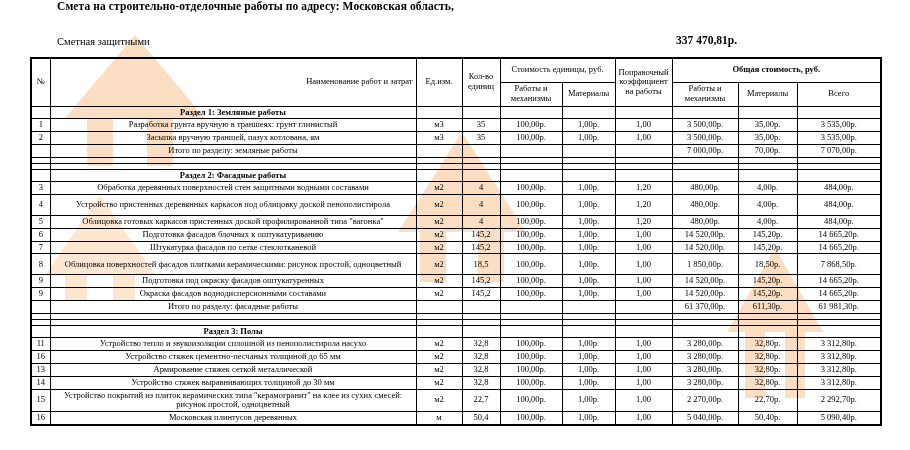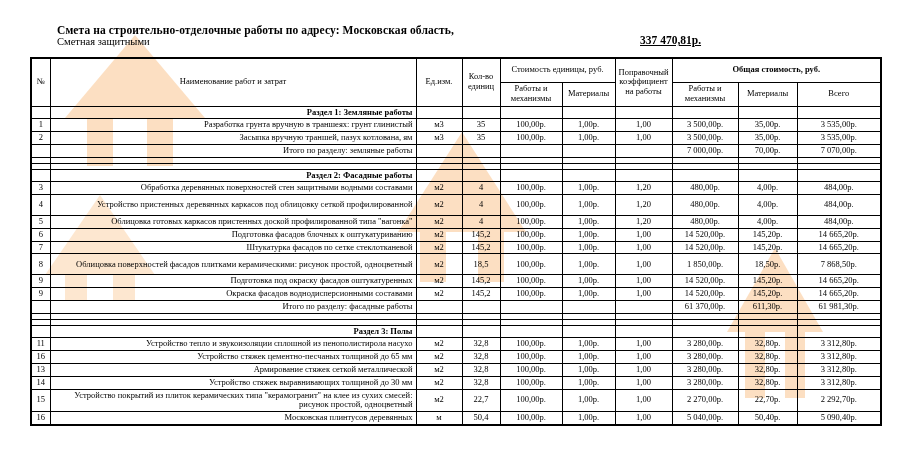--- a/index.html
+++ b/index.html
@@ -3,47 +3,47 @@
 <meta charset="utf-8">
 <style>
   * { margin:0; padding:0; box-sizing:border-box; }
   html,body { background:#ffffff; }
   .page {
     position:relative; width:910px; height:450px;
     background:#ffffff; overflow:hidden;
     font-family:"Liberation Serif", serif; color:#000;
   }
   .doc-title {
-    position:absolute; left:57px; top:24px;
+    position:absolute; left:57px; top:0;
     font-size:11.5px; font-weight:bold; letter-spacing:0.1px;
   }
   .cost-label {
     position:absolute; left:57px; top:36px; font-size:10.5px;
   }
   .cost-value {
-    position:absolute; left:640px; top:34px;
-    font-size:11.5px; font-weight:bold;text-decoration:underline;
+    position:absolute; left:676px; top:34px;
+    font-size:11.5px; font-weight:bold;
   }
   .watermark { position:absolute; z-index:0; pointer-events:none; }
   table.estimate {
     position:absolute; left:30px; top:57px; width:850px;
     border-collapse:collapse; table-layout:fixed;
     font-size:8.5px; z-index:1; background:transparent;
   }
   table.estimate th, table.estimate td {
     border:1px solid #000; padding:1px 3px;
     vertical-align:middle; line-height:1.15; overflow:hidden;
     background:transparent;
   }
   table.estimate { border:2px solid #000; }
   thead tr { height:24px; }
   thead th { font-weight:normal; text-align:center; font-size:8.5px; padding:1px 2px; }
   thead th.bold { font-weight:bold; }
   tbody td { text-align:center; white-space:nowrap; }
-  tbody td.name { text-align:right; white-space:normal; }
+  tbody td.name { text-align:center; white-space:normal; }
   tr.item  { height:12px; }
   tr.item-tall { height:21px; }
   tr.section { height:11px; }
   tr.section td.name { font-weight:bold; }
   tr.total { height:12px; }
   tr.blank { height:6px; }
 </style>
 </head>
 <body>
 
@@ -91,21 +91,21 @@
         <col style="width:62px">
         <col style="width:53px">
       <col style="width:57px">
         <col style="width:66px">
         <col style="width:59px">
       <col style="width:84px">
     </colgroup>
     <thead>
       <tr>
         <th rowspan="2">№</th>
-        <th rowspan="2" style="text-align:center;">Наименование работ и затрат</th>
+        <th rowspan="2" style="text-align:right;">Наименование работ и затрат</th>
         <th rowspan="2">Ед.изм.</th>
         <th rowspan="2">Кол-во единиц</th>
         <th colspan="2">Стоимость единицы, руб.</th>
         <th rowspan="2">Поправочный коэффициент на работы</th>
         <th colspan="3" class="bold">Общая стоимость, руб.</th>
       </tr>
       <tr>
         <th>Работы и механизмы</th>
         <th>Материалы</th>
         <th>Работы и механизмы</th>
@@ -205,21 +205,21 @@
           <td>4</td>
           <td>100,00р.</td>
           <td>1,00р.</td>
           <td>1,20</td>
           <td>480,00р.</td>
           <td>4,00р.</td>
           <td>484,00р.</td>
         </tr>
         <tr class="item-tall">
           <td>4</td>
-          <td class="name">Устройство пристенных деревянных каркасов под облицовку сеткой профилированной</td>
+          <td class="name">Устройство пристенных деревянных каркасов под облицовку доской пенополистирола</td>
           <td>м2</td>
           <td>4</td>
           <td>100,00р.</td>
           <td>1,00р.</td>
           <td>1,20</td>
           <td>480,00р.</td>
           <td>4,00р.</td>
           <td>484,00р.</td>
         </tr>
         <tr class="item">

